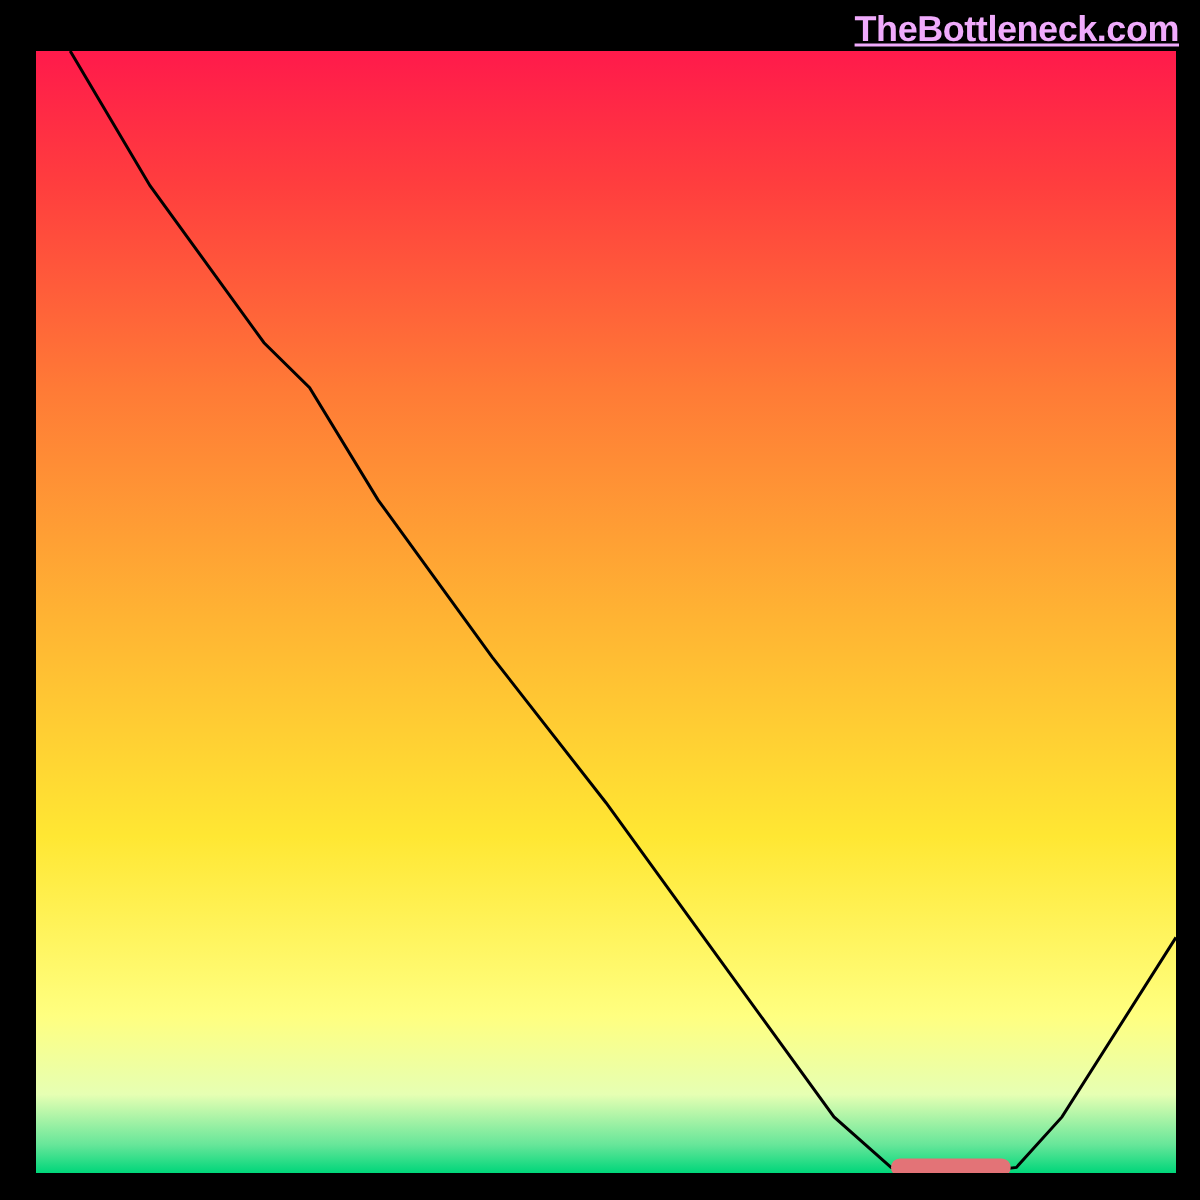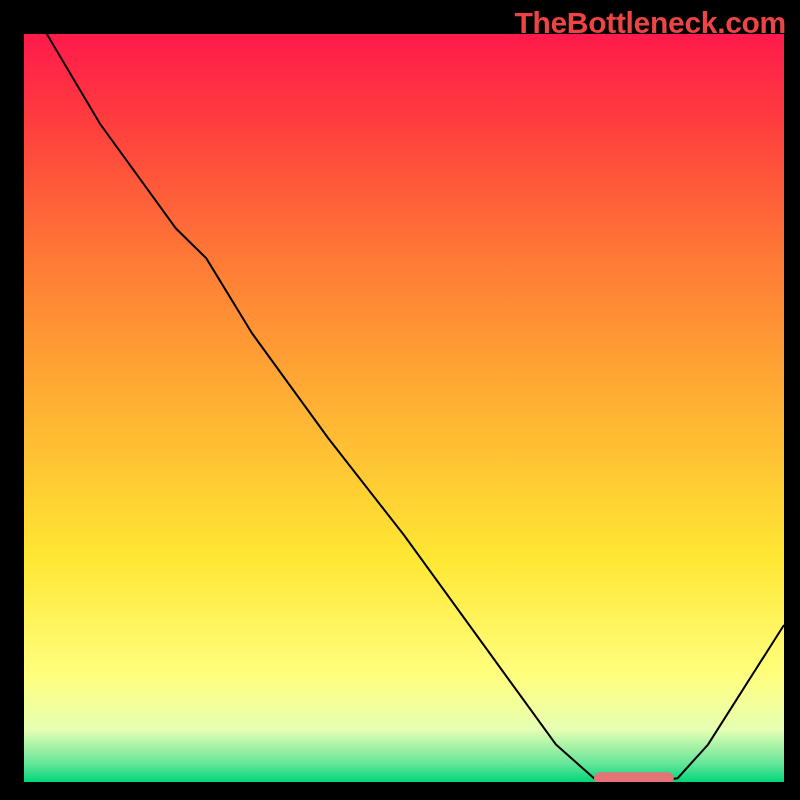--- a/index.html
+++ b/index.html
@@ -3,25 +3,26 @@
 <meta charset="utf-8">
 <style>
   * { margin: 0; padding: 0; box-sizing: border-box; }
   html, body { width: 800px; height: 800px; background: #000; overflow: hidden; }
   .wrap { position: relative; width: 800px; height: 800px; }
   .watermark {
     position: absolute;
     top: 6px;
     right: 14px;
     font-family: Arial, Helvetica, sans-serif;
-    font-size: 30px;
+    font-size: 24px;
     font-weight: 600;
-    color: #ef4444;
+    color: #f0abfc;
     letter-spacing: -0.3px;
     z-index: 3;
+    text-decoration: underline;
   }
   .plot-frame {
     position: absolute;
     left: 24px;
     top: 34px;
     width: 760px;  
     height: 748px; 
     background: #000;
     z-index: 1;
   }

